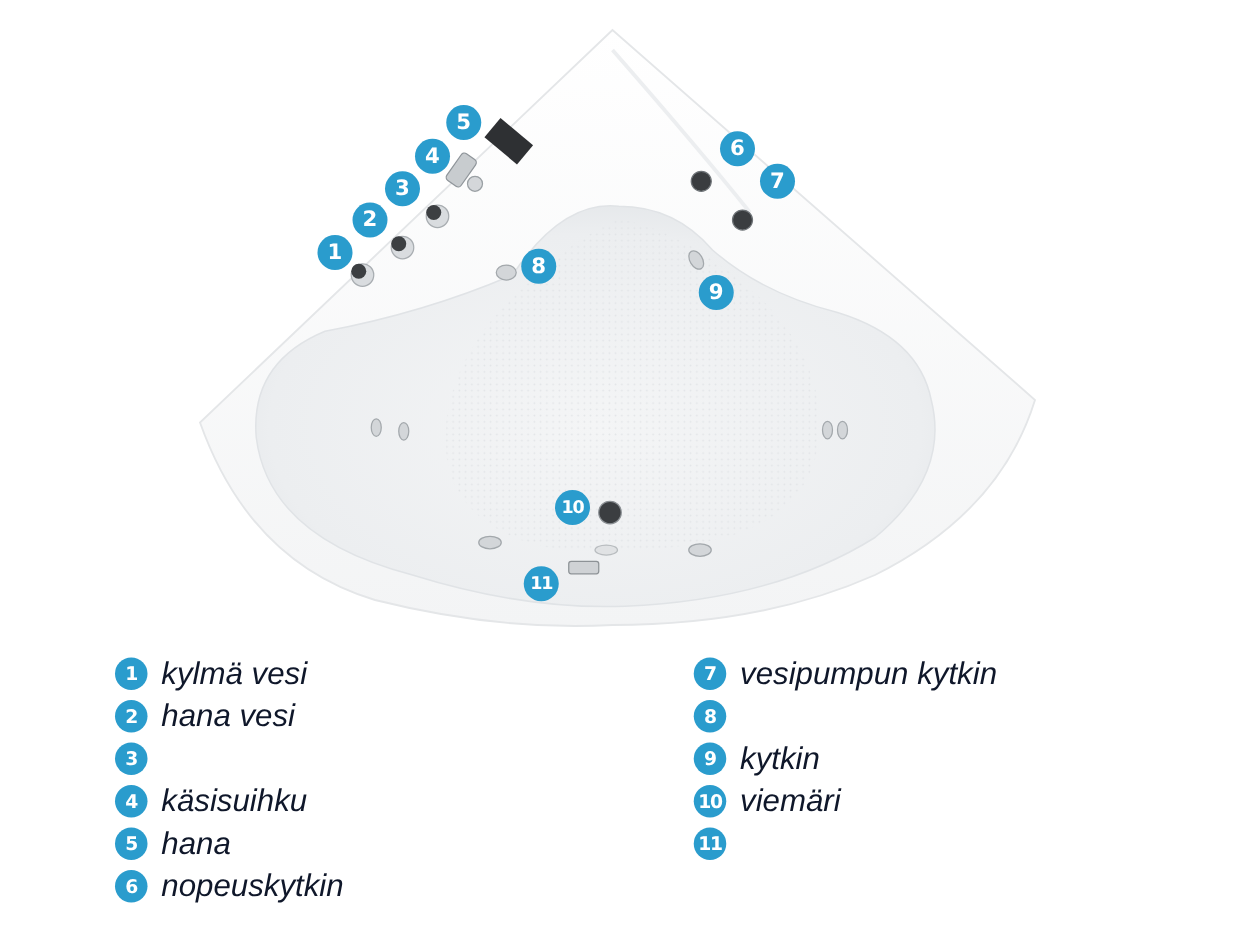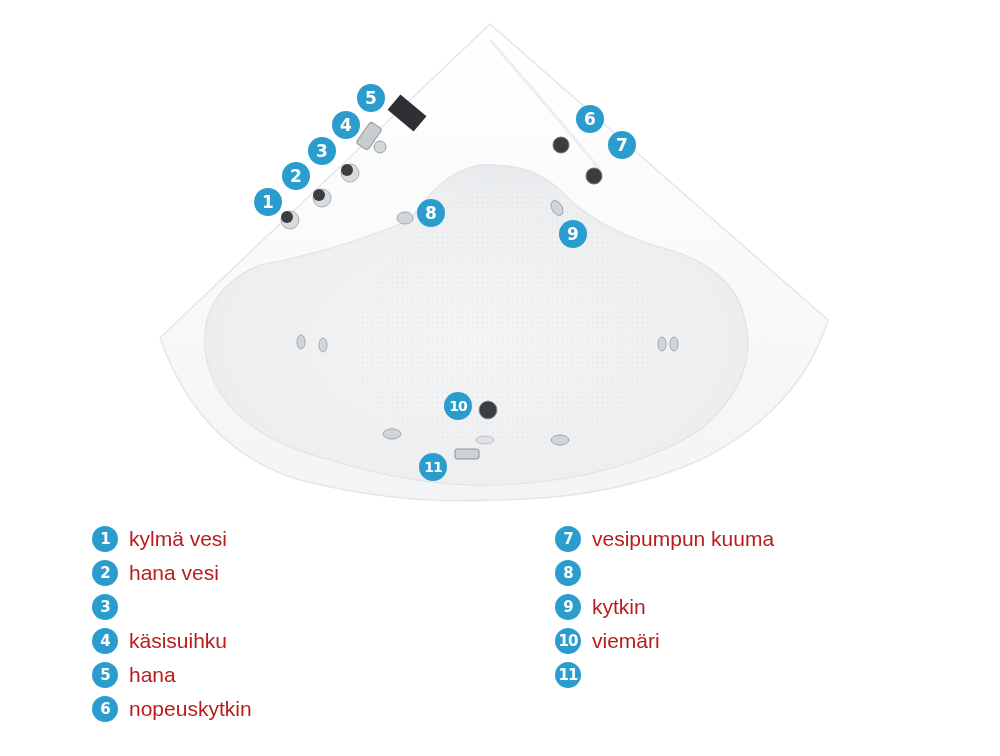--- a/index.html
+++ b/index.html
@@ -6,21 +6,21 @@
   body { width:1000px; height:756px; position:relative; overflow:hidden; font-family:"Liberation Sans", sans-serif; }
   .tub { position:absolute; left:0; top:0; width:1000px; height:520px; }
   .badge { position:absolute; width:28px; height:28px; border-radius:50%; background:#2a9ccd; color:#fff;
            font-family:"DejaVu Sans", sans-serif; font-weight:bold; font-size:17px; line-height:28px; text-align:center;
            transform:translate(-50%,-50%); }
   .badge.two { font-size:14px; letter-spacing:-1px; }
   .legend { position:absolute; top:522px; }
   .legend .item { position:relative; height:34px; display:flex; align-items:center; }
   .legend .num { width:26px; height:26px; border-radius:50%; background:#2a9ccd; color:#fff; font-family:"DejaVu Sans", sans-serif;
                  font-weight:bold; font-size:15px; line-height:26px; text-align:center; margin-right:11px; flex:0 0 auto; letter-spacing:-1px; }
-  .legend .label { font-size:21px; color:#b91c1c; white-space:nowrap; }
+  .legend .label { font-size:25px; color:#0f172a; white-space:nowrap;font-style:italic; }
   .col1 { left:92px; }
   .col2 { left:555px; }
 </style>
 </head>
 <body>
 
 <svg class="tub" viewBox="0 0 1000 520" width="1000" height="520">
   <defs>
     <radialGradient id="basinGrad" cx="50%" cy="55%" r="60%">
       <stop offset="0%" stop-color="#f4f5f6"></stop>
@@ -116,21 +116,21 @@
     </div>
   <div class="item">
       <span class="num">6</span>
       <span class="label">nopeuskytkin</span>
     </div>
 </div>
 
 <div class="legend col2">
   <div class="item">
       <span class="num">7</span>
-      <span class="label">vesipumpun kuuma</span>
+      <span class="label">vesipumpun kytkin</span>
     </div>
   <div class="item">
       <span class="num">8</span>
     </div>
   <div class="item">
       <span class="num">9</span>
       <span class="label">kytkin</span>
     </div>
   <div class="item">
       <span class="num">10</span>

